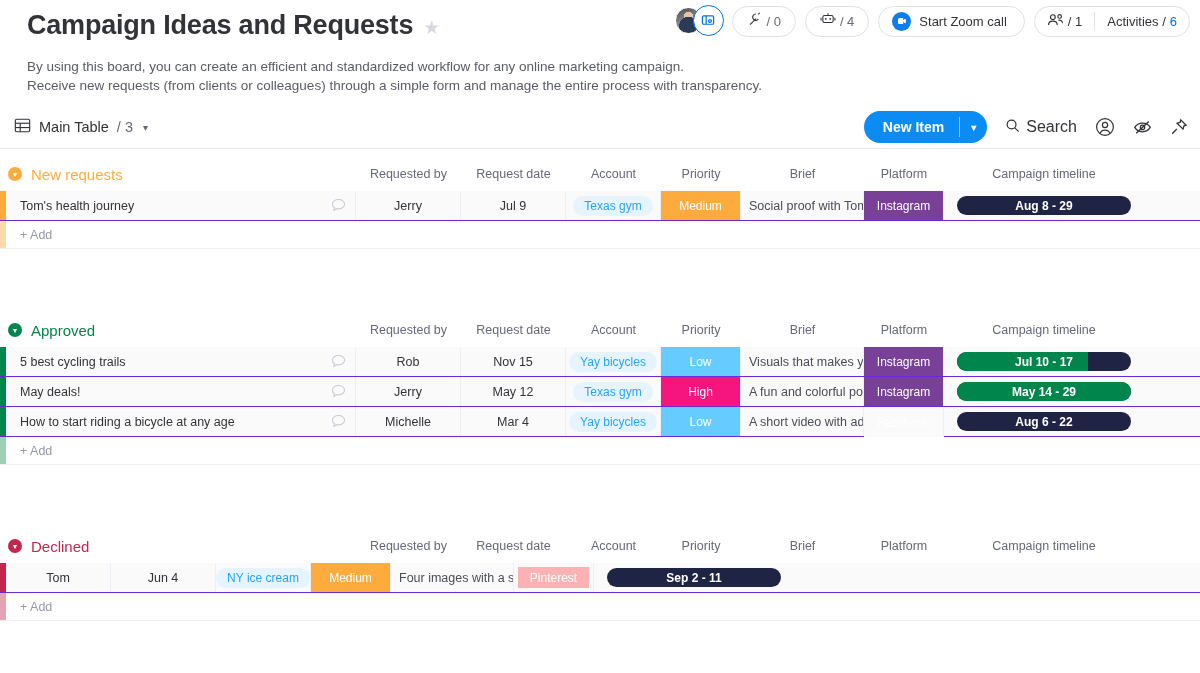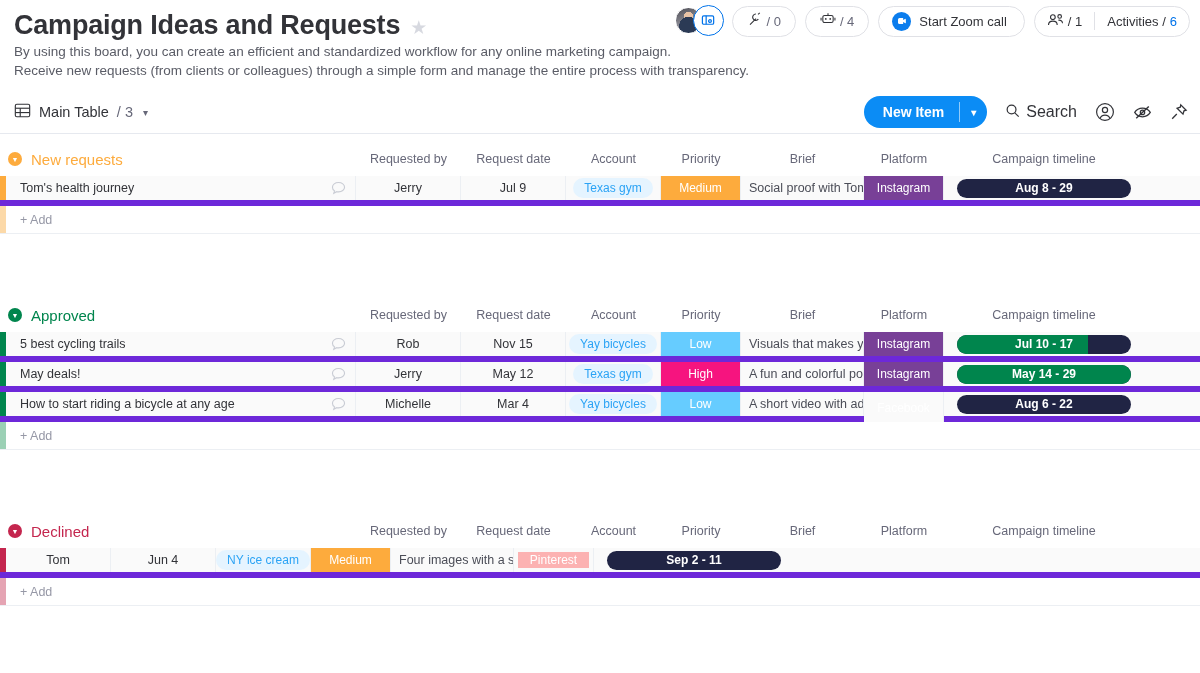--- a/index.html
+++ b/index.html
@@ -5,28 +5,28 @@
   * { box-sizing: border-box; margin: 0; padding: 0; }
   html, body {
     width: 1200px; height: 673px;
     background: #ffffff;
     font-family: "Liberation Sans", sans-serif;
     color: #323338;
     overflow: hidden;
   }
 
   
-  .board-header { position: relative; padding: 10px 0 0 14px; }
+  .board-header { position: relative; padding: 10px 0 0 27px; }
   .title-row { display: flex; align-items: center; gap: 10px; }
   .board-title {
     font-size: 27px; font-weight: bold; letter-spacing: -0.2px;
     color: #323338; line-height: 1.15;
   }
   .star-icon { color: #d7d9e0; font-size: 19px; line-height: 1; margin-top: 4px; }
-  .board-desc { margin-top: 1px; font-size: 13.5px; color: #5a5c66; line-height: 1.42; }
+  .board-desc { margin-top: 16px; font-size: 13.5px; color: #5a5c66; line-height: 1.42; }
   .board-desc div { white-space: nowrap; }
 
   
   .header-right {
     position: absolute; top: 5px; right: 10px;
     display: flex; align-items: center; gap: 9px;
   }
   .avatar-group { position: relative; width: 48px; height: 32px; }
   .avatar {
     position: absolute; left: 0; top: 2px;
@@ -105,21 +105,21 @@
     display: flex; align-items: center; justify-content: center;
     color: #fff; font-size: 7px; margin-right: 9px; cursor: pointer;
   }
   .grp-title { font-size: 15px; font-weight: normal; }
   .col-headers { position: absolute; left: 0; top: 0; height: 34px; display: flex; align-items: center; }
   .col-h { font-size: 12.5px; color: #676879; text-align: center; }
 
   .row {
     position: relative; display: flex; align-items: stretch;
     height: 30px; background: #fafafa;
-    border-bottom: 6px solid #6d28d9;
+    border-bottom: 1px solid #6d28d9;
   }
   .row-strip { width: 6px; flex: none; }
   .cell {
     display: flex; align-items: center; justify-content: center;
     font-size: 12.5px; color: #323338;
     border-right: 1px solid #eceff3;
     background: #fafafa; position: relative;
   }
   .cell.name {
     justify-content: flex-start; padding-left: 14px; background: #fafafa;

